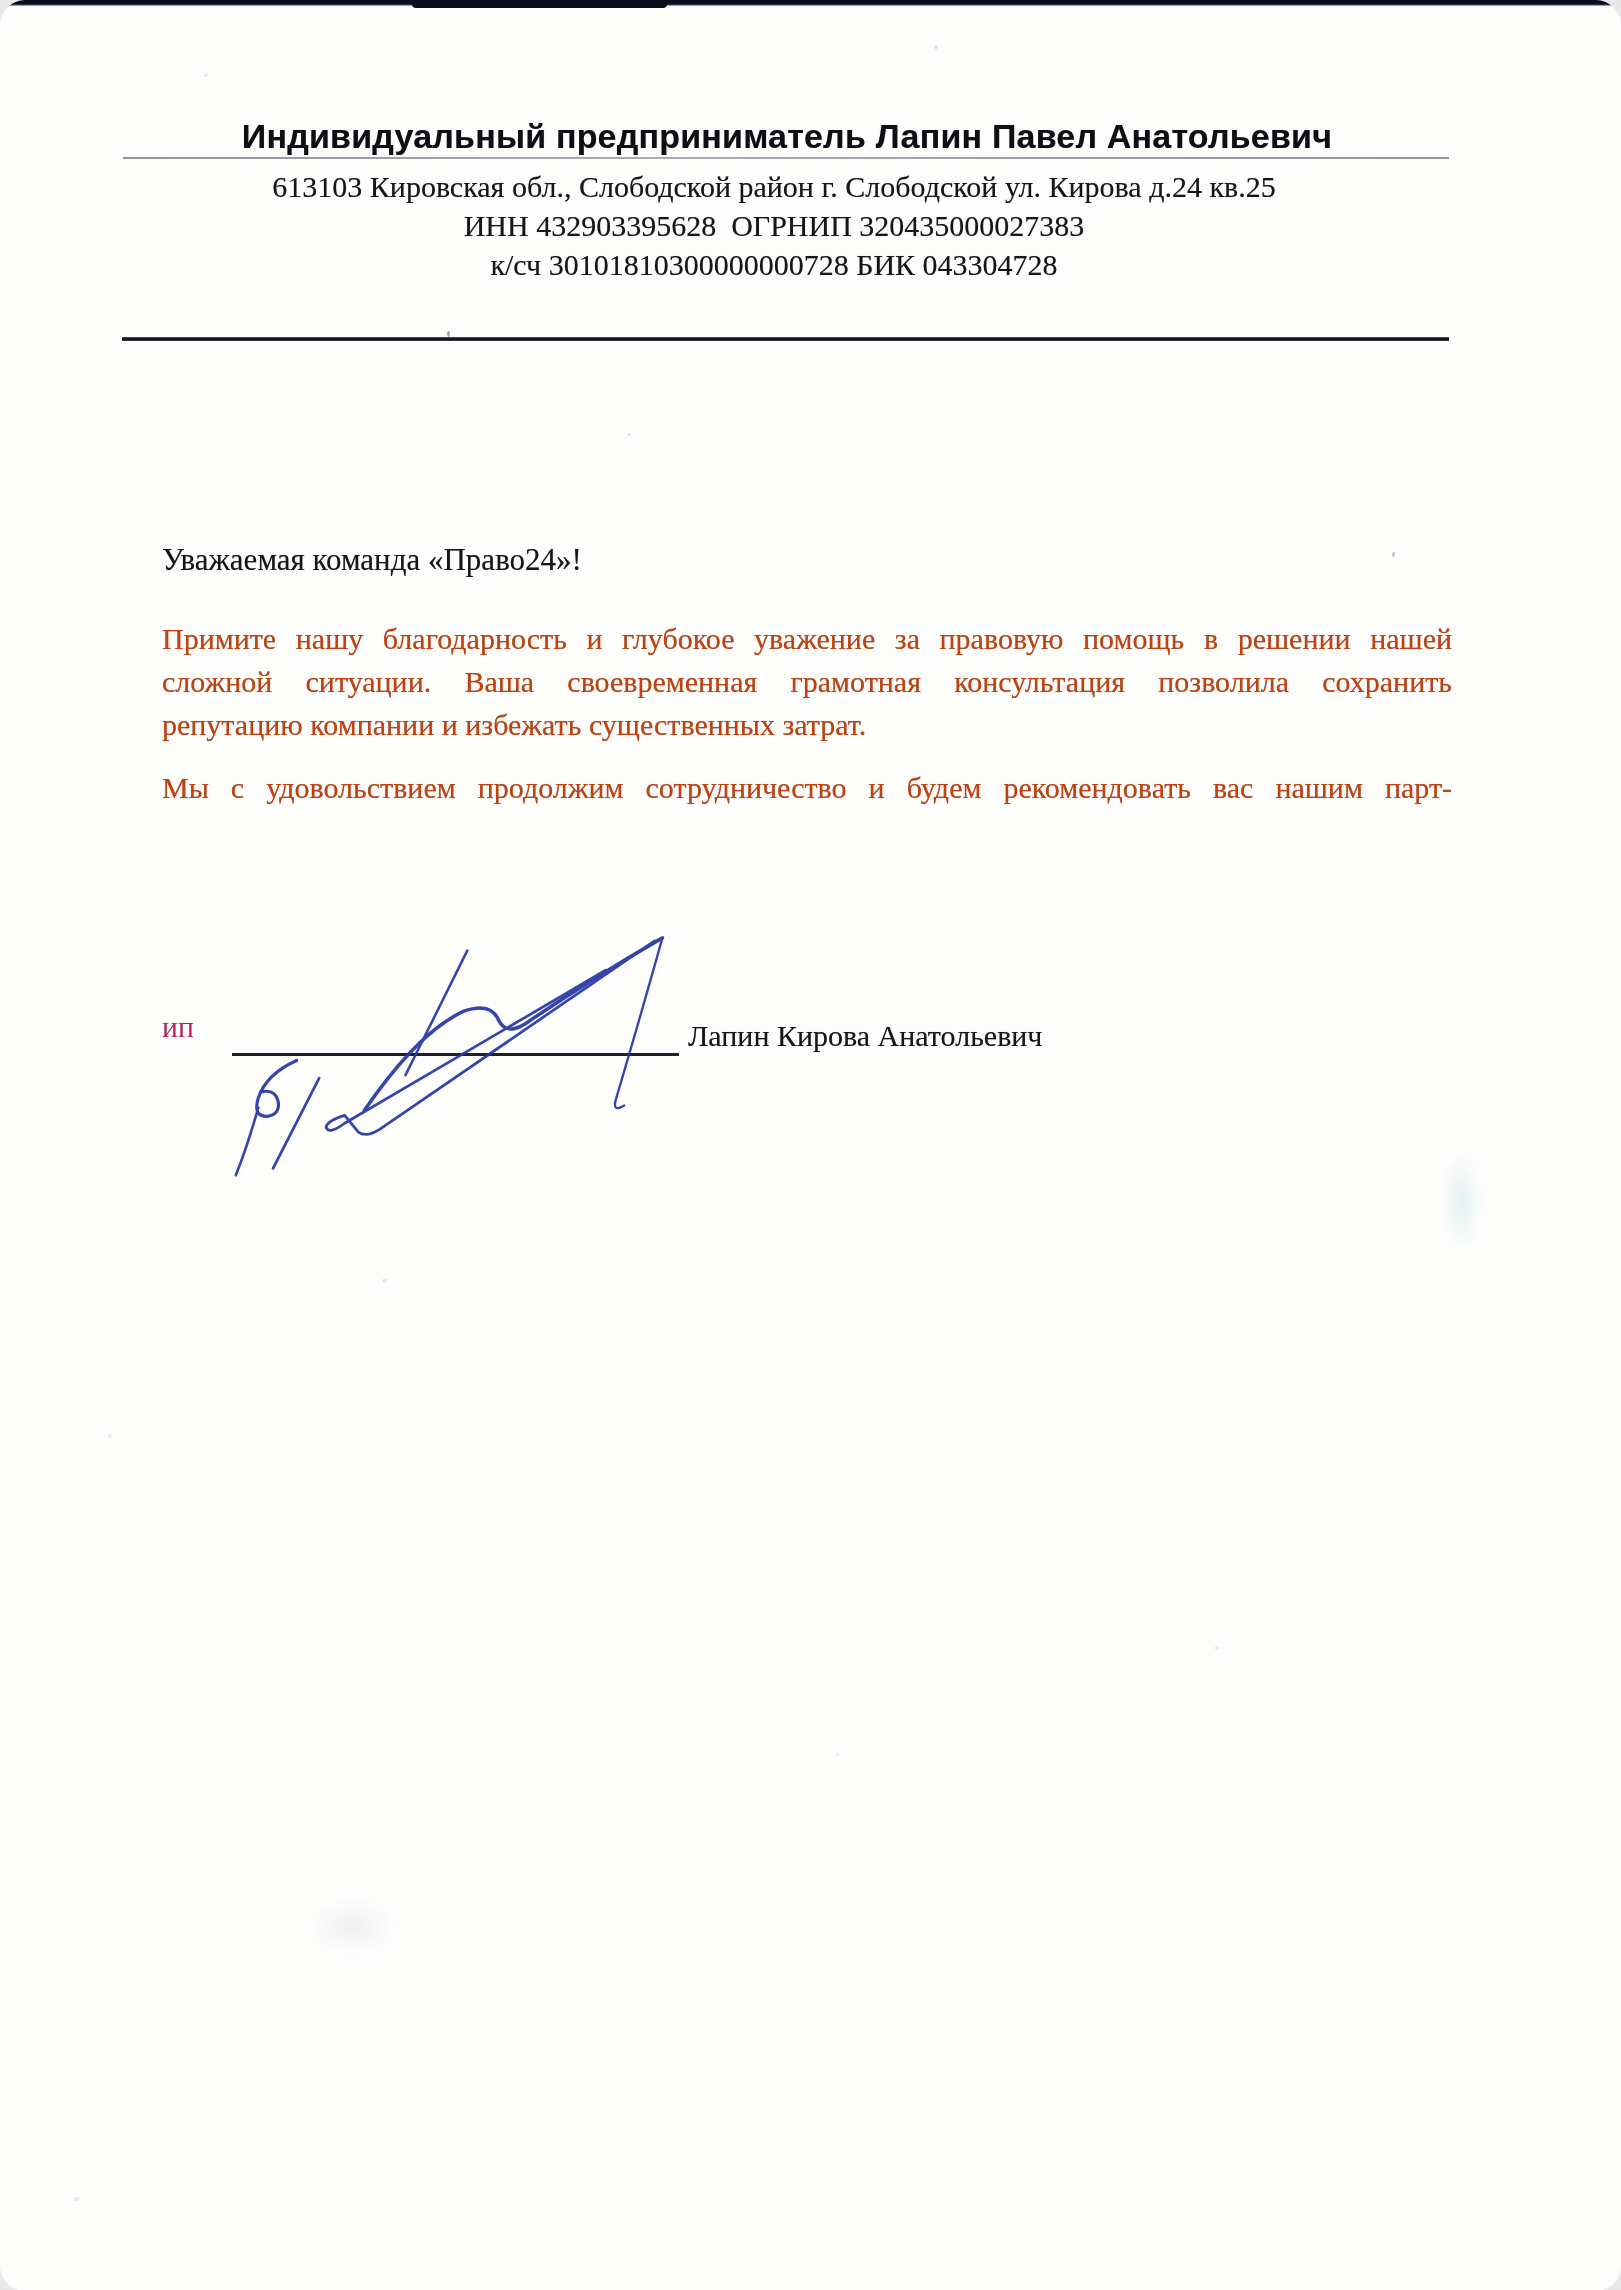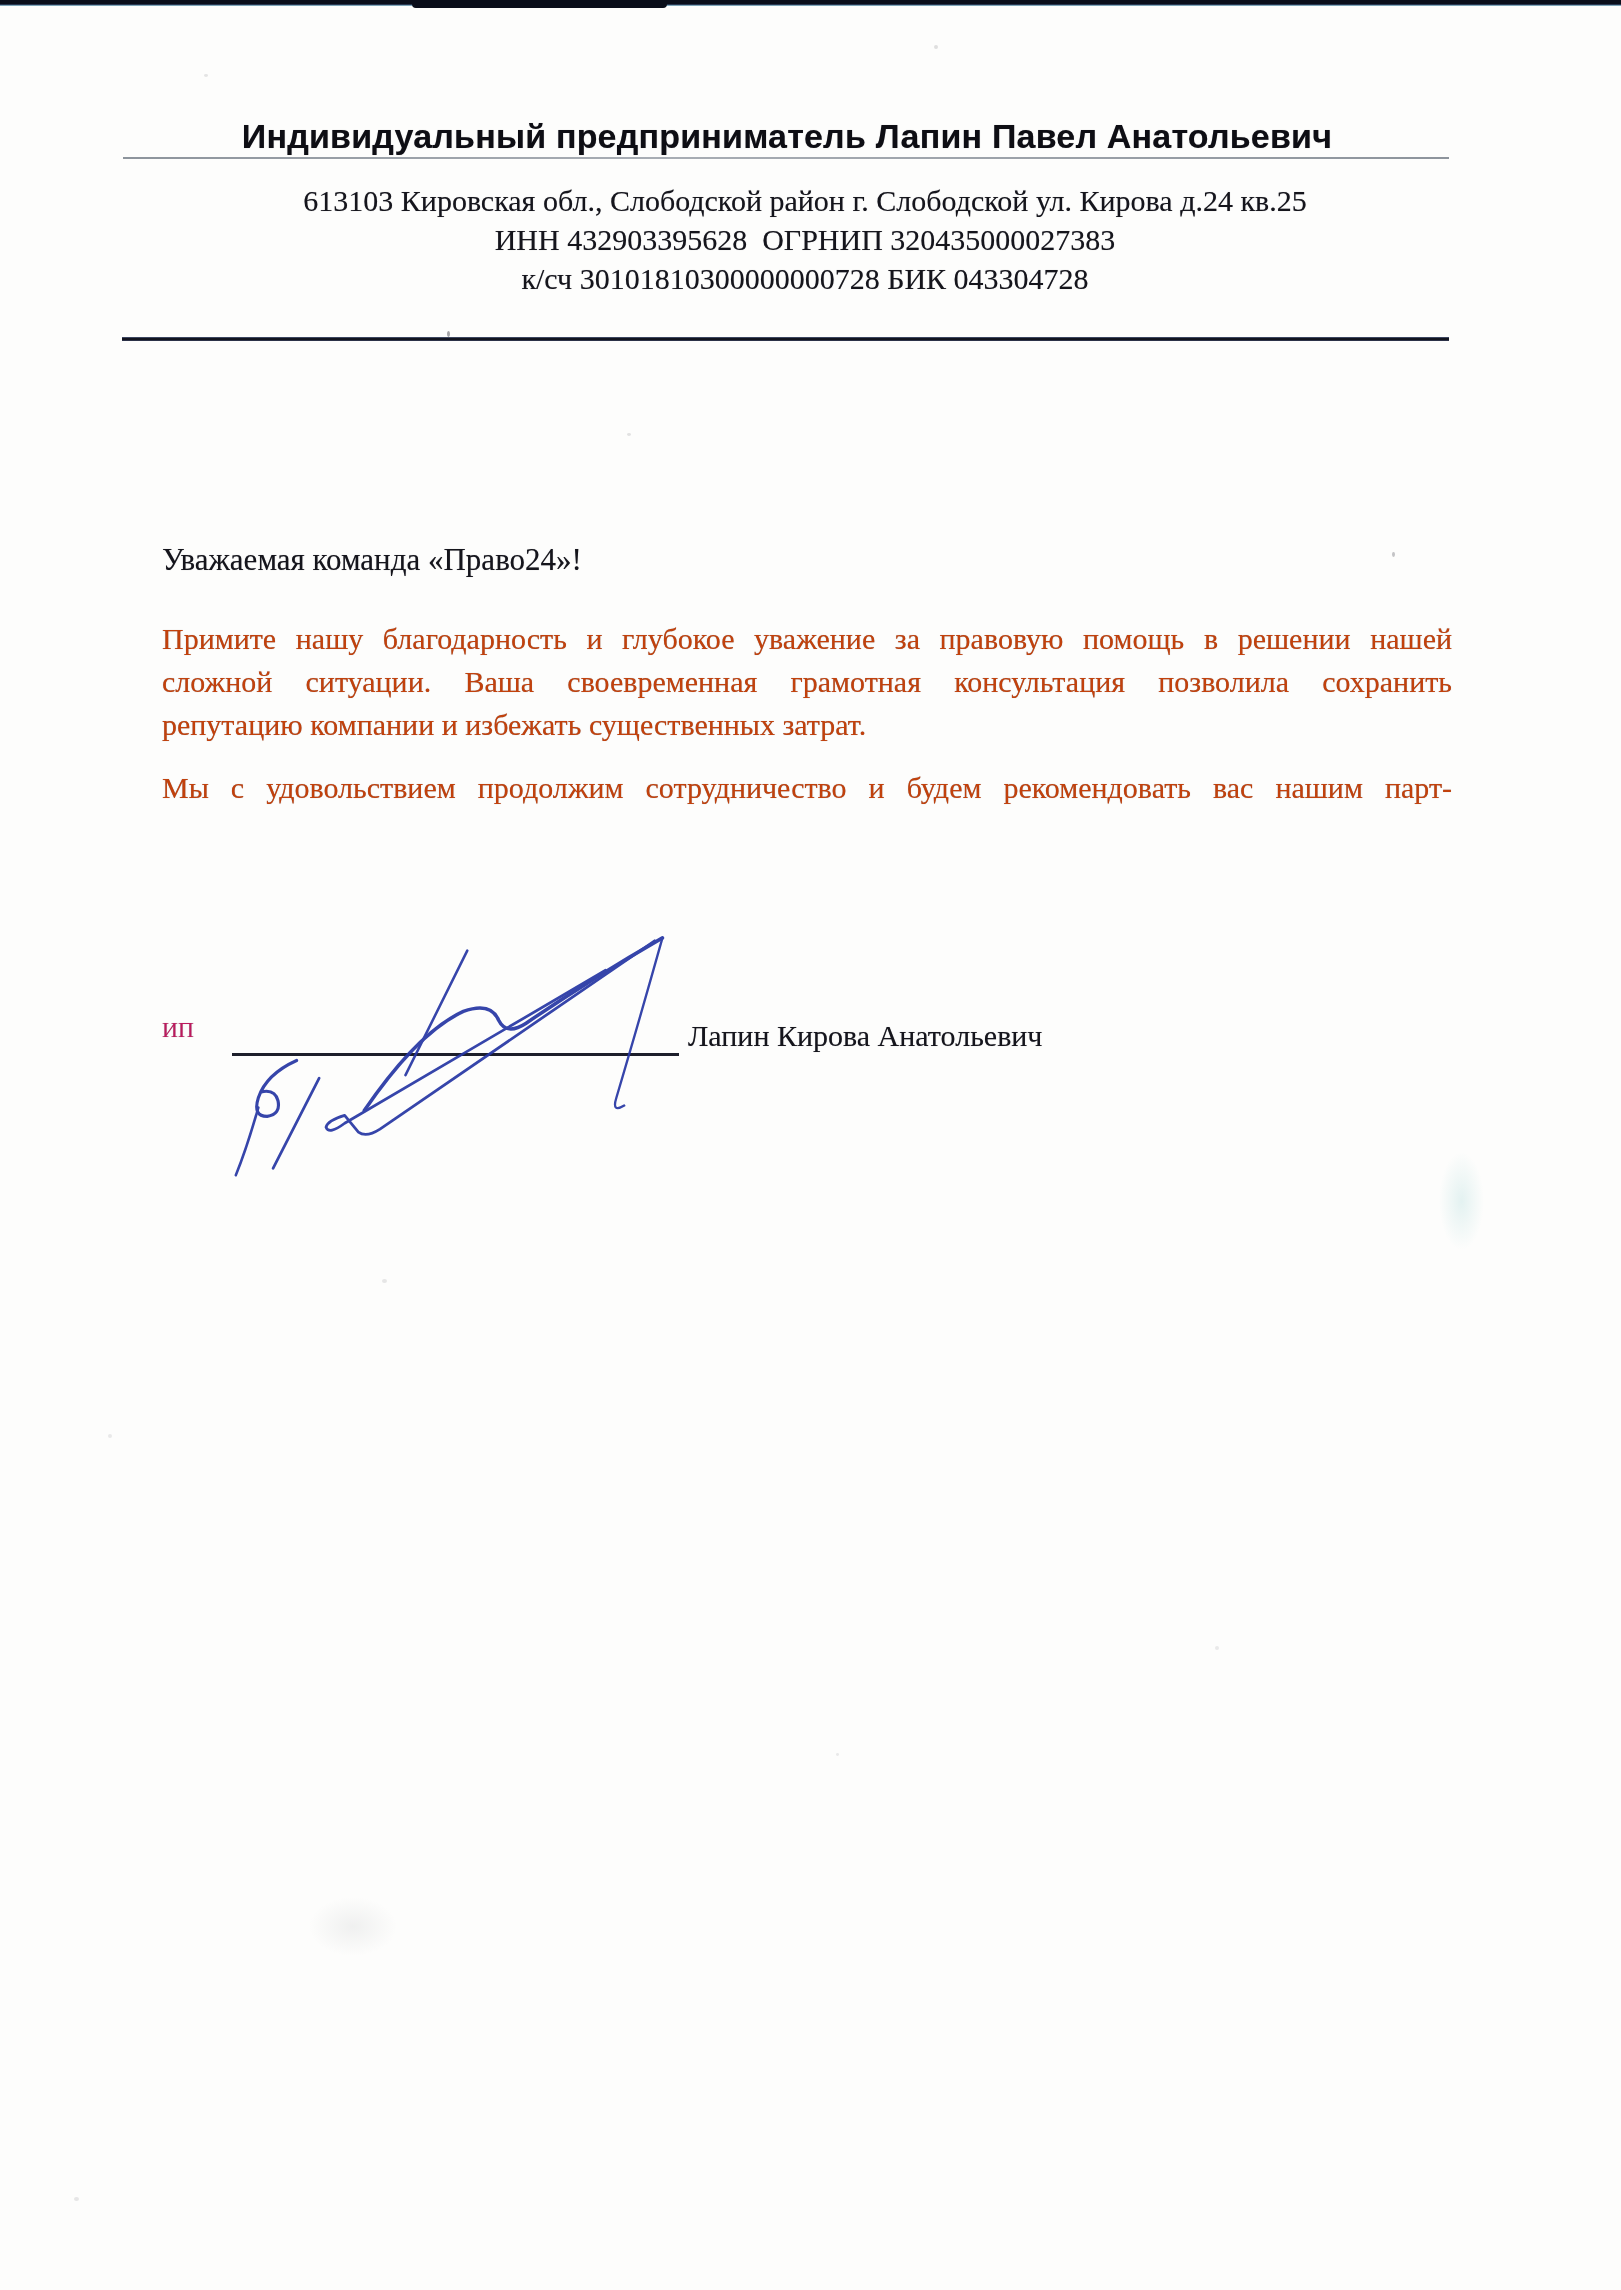--- a/index.html
+++ b/index.html
@@ -5,20 +5,21 @@
   html, body { margin: 0; padding: 0; background: #e8e8e8; }
   .page {
     position: relative;
     width: 1621px;
     height: 2291px;
     margin: 0 auto;
     background: #fdfdfc;
     overflow: hidden;
     font-family: "Liberation Serif", serif;
     color: #1b1b22;
+    border-radius: 25px;
   }
   
   .scan-top-bar {
     position: absolute; left: 0; top: 0; width: 1621px; height: 5.9px;
     background: linear-gradient(to bottom, #0a0e1a 0 3.9px, #26354f 3.9px 4.9px, #7fa6b8 4.9px 5.9px);
   }
   .scan-top-bar::after{
     content:""; position:absolute; left:412px; top:0; width:255px; height:7.8px;
     background:#0a0e1a; border-radius:0 0 3.9px 3.9px;
   }
@@ -29,22 +30,22 @@
     text-align: center;
     font-family: "Liberation Sans", sans-serif;
     font-weight: bold; font-size: 34px; color: #0e0e14;
     letter-spacing: 0.2px;
   }
   .rule-thin {
     position: absolute; left: 123px; top: 157px; width: 1326px; height: 2px;
     background: linear-gradient(to right, #8d949c, #a8adb4 40%, #8d949c);
   }
   .letterhead-lines {
-    position: absolute; left: 141px; top: 167px; width: 1328px;
-    text-align: center; font-size: 30px; line-height: 39px; color: #15151c; margin-top: 14px;
+    position: absolute; left: 110px; top: 167px; width: 1328px;
+    text-align: center; font-size: 30px; line-height: 39px; color: #15151c;
   }
   .rule-thick {
     position: absolute; left: 122px; top: 337px; width: 1327px; height: 3.9px;
     background: linear-gradient(to bottom, #3c4660 0 1px, #12141f 1px 2.9px, #2c3248 2.9px 3.9px);
   }
 
   .salutation {
     position: absolute; left: 162px; top: 542px; width: 1290px;
     text-align: left; font-size: 31px; color: #15151c;
   }

